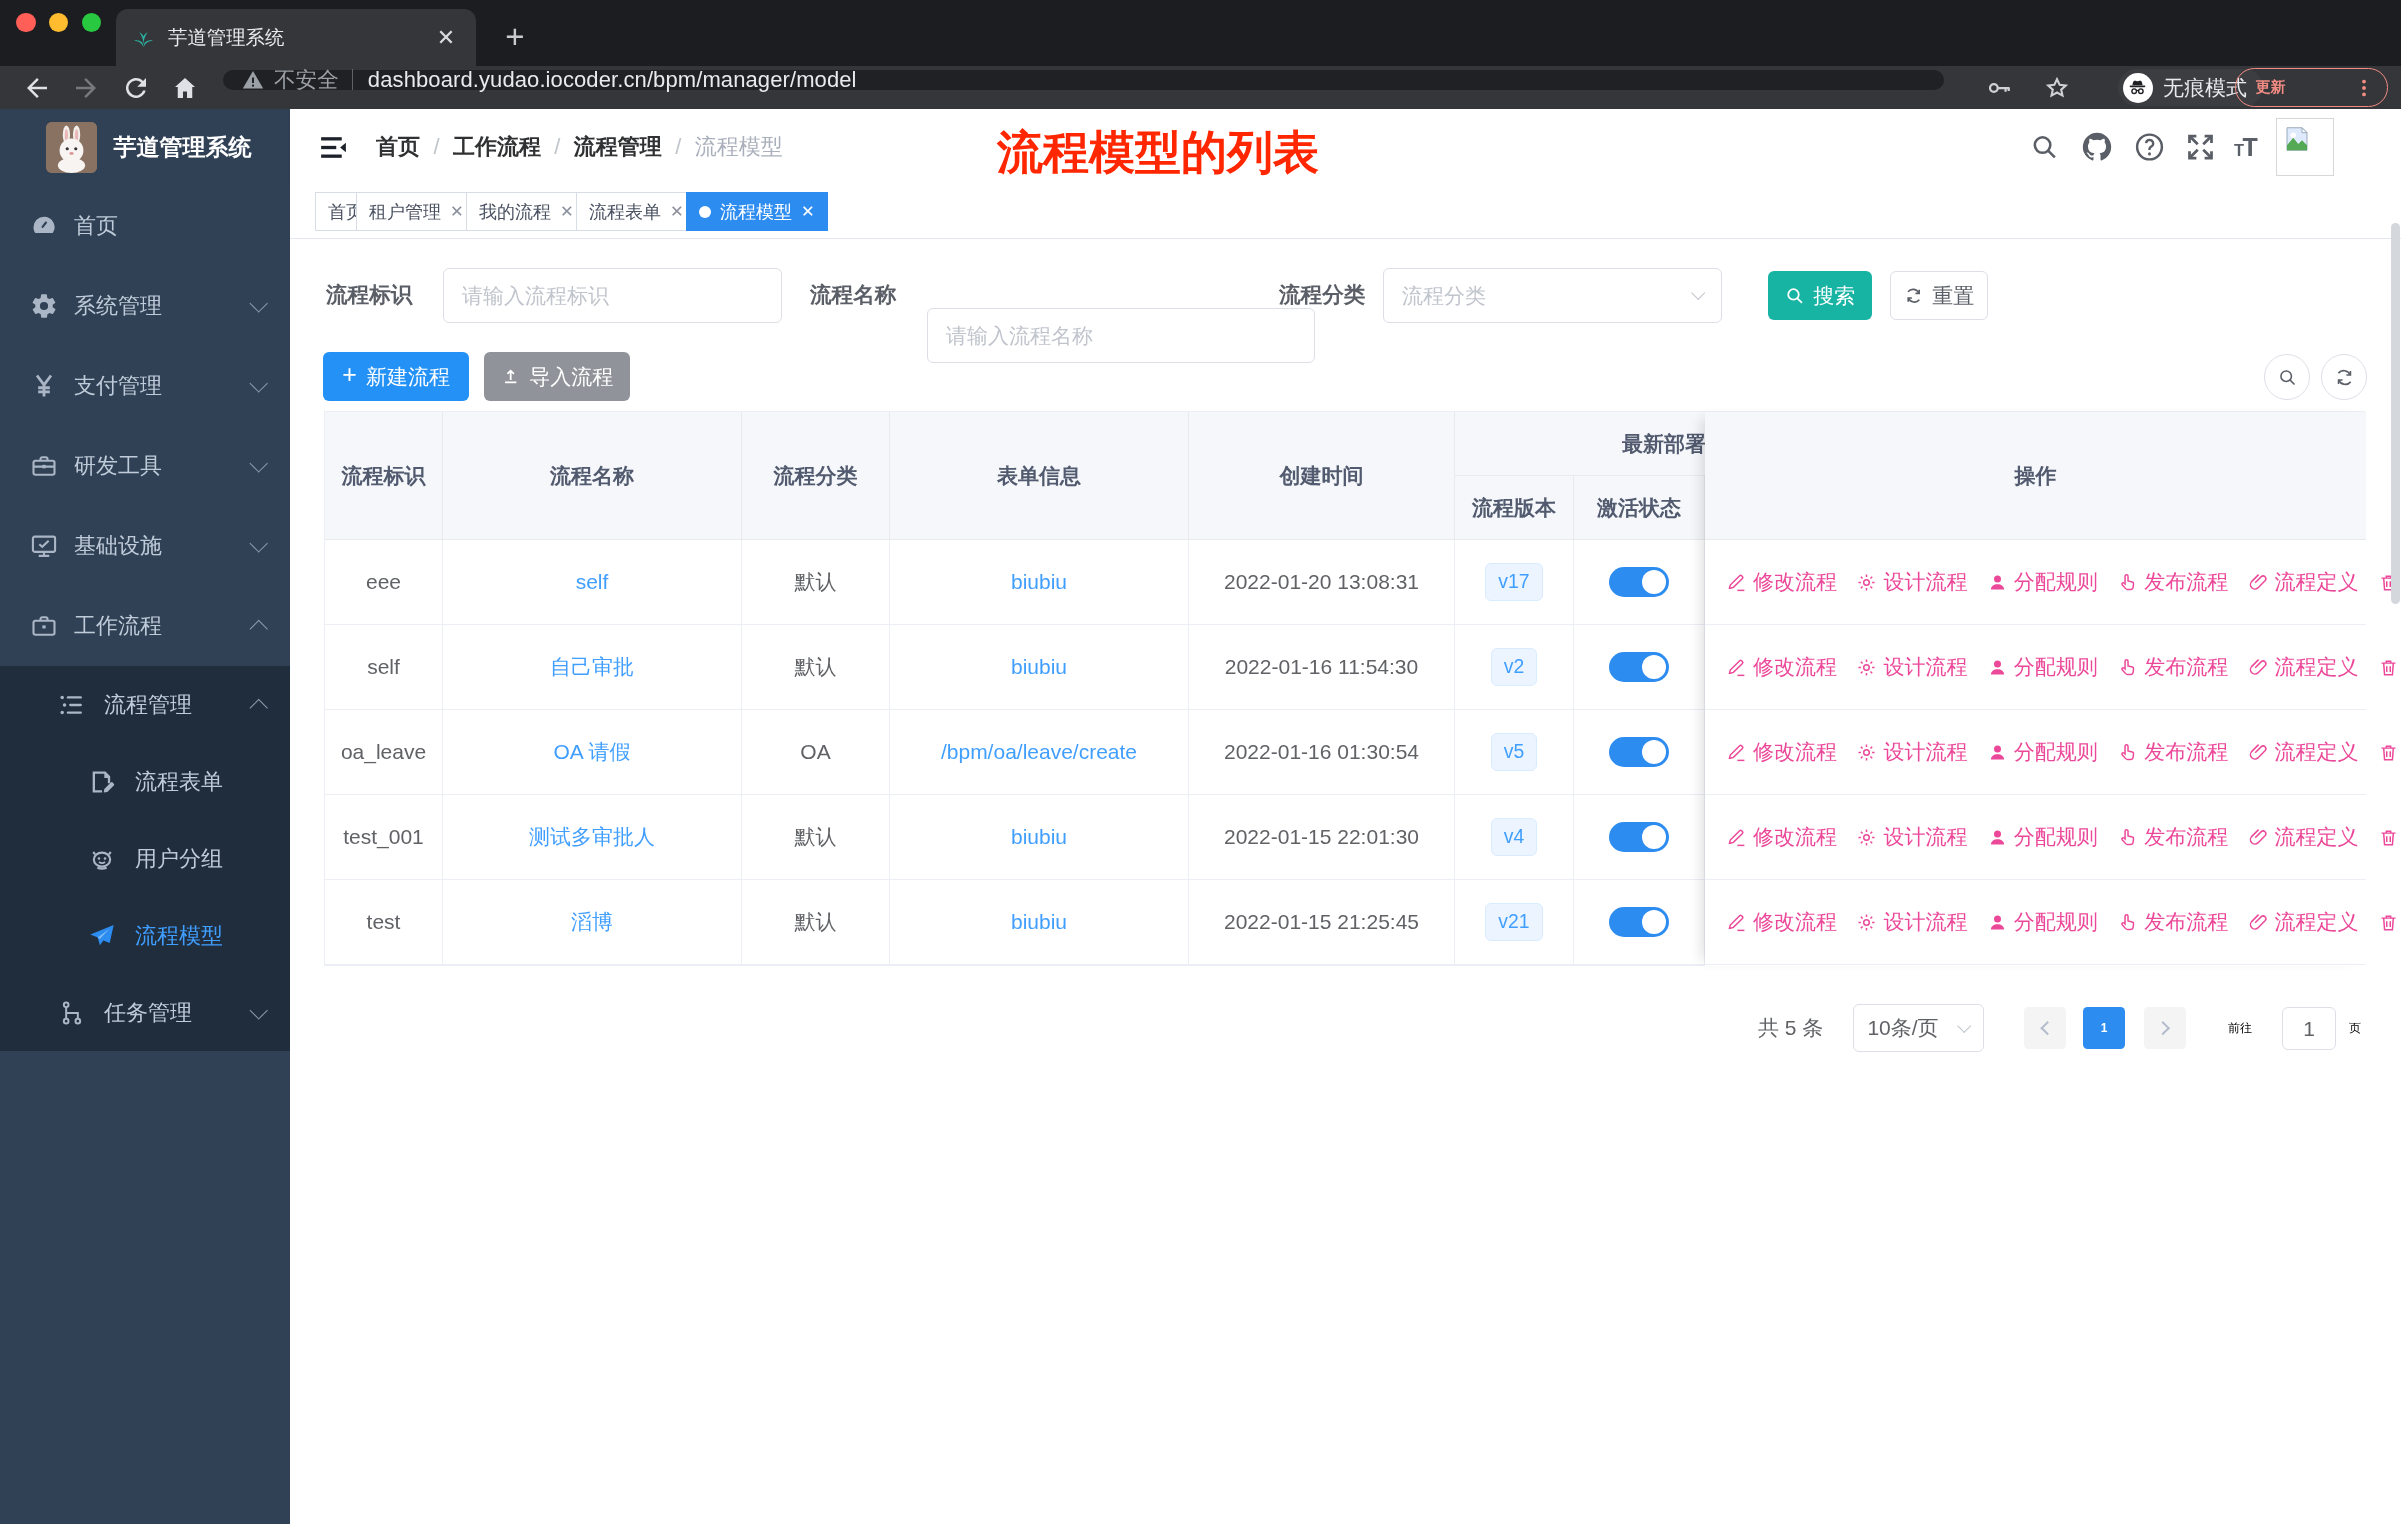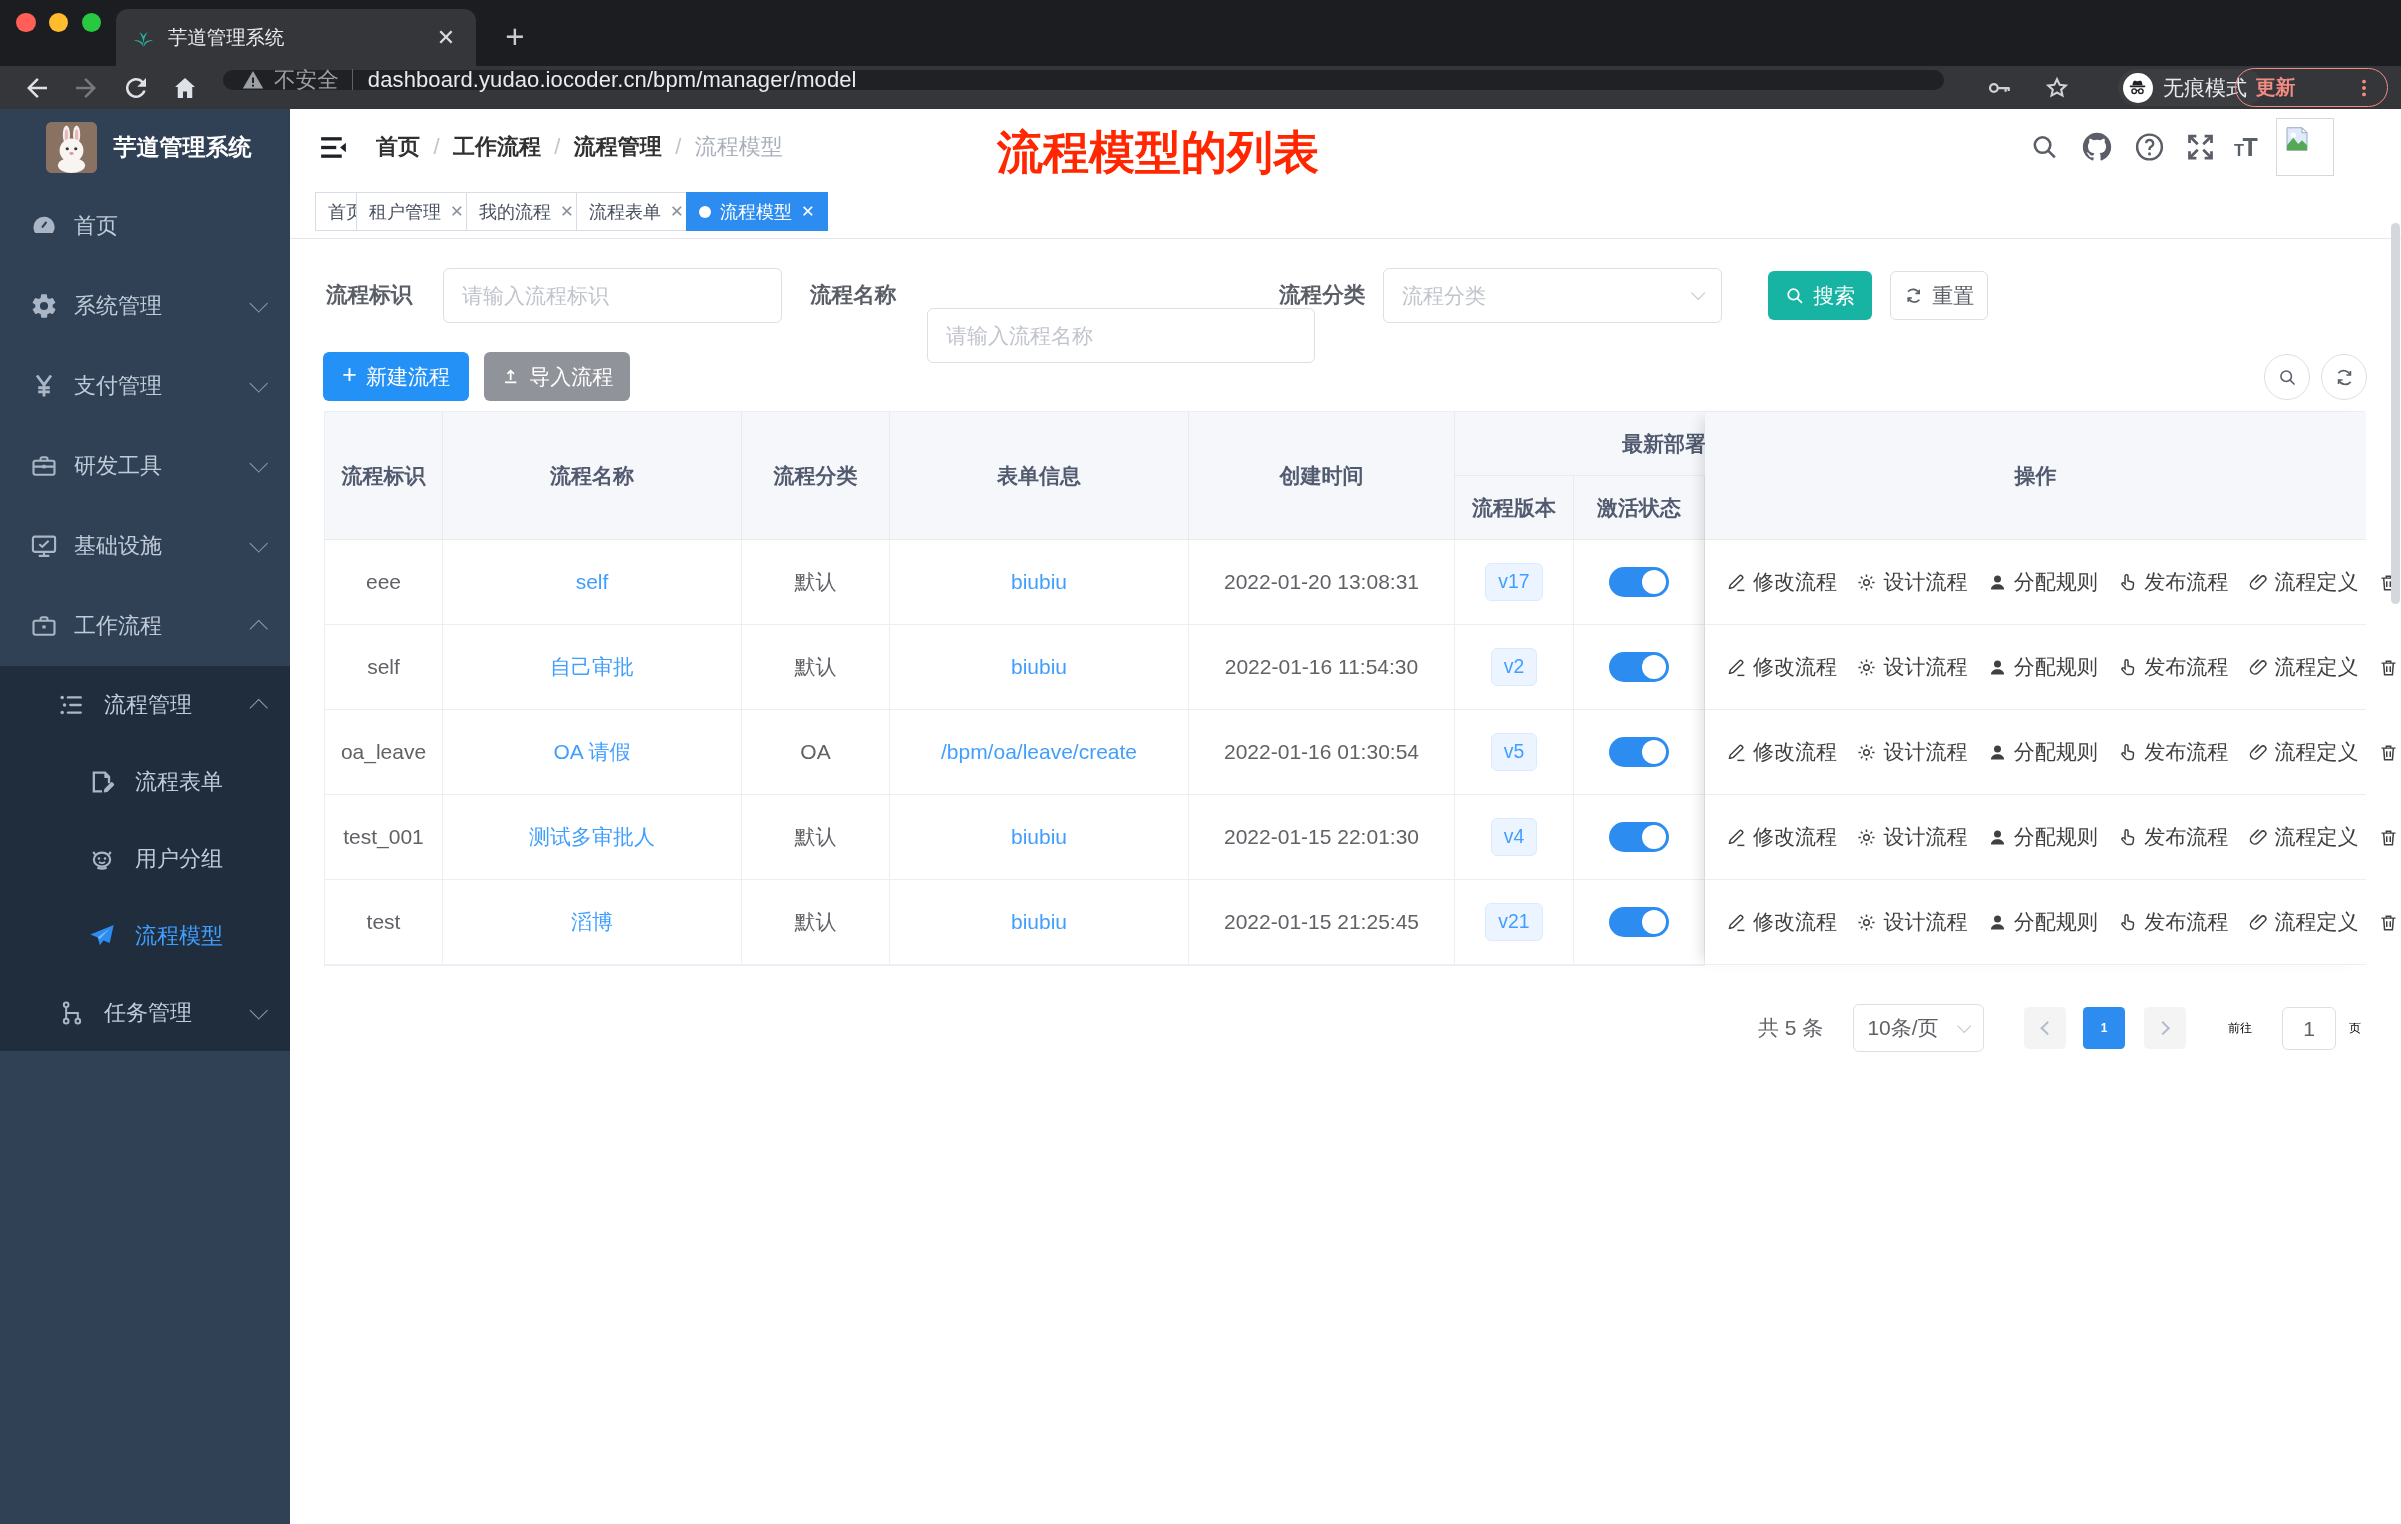--- a/index.html
+++ b/index.html
@@ -24,21 +24,21 @@
     border-radius:18px; display:flex; align-items:center; padding:0 18px; }
   .sec-label { color:#9aa0a6; font-size:21.6px; margin:0 13.4px 0 9px; }
   .url-sep { width:0.7px; height:21px; background:#5f6368; margin-right:15px; }
   .url-text { color:#e8eaed; font-size:22px; letter-spacing:0.1px; }
   .incog-pill { position:absolute; left:2118px; top:3px; height:37px; background:#3c3d41; border-radius:18.6px;
     display:flex; align-items:center; padding:0 16.4px 0 4.5px; }
   .incog-circle { width:30px; height:30px; background:#fff; border-radius:50%; display:flex; align-items:center; justify-content:center; }
   .incog-label { color:#e8eaed; font-size:21px; margin-left:10.4px; }
   .update-pill { position:absolute; left:2235px; top:2.2px; width:153px; height:39px; border:1.5px solid #f28b82;
     border-radius:19.4px; display:flex; align-items:center; justify-content:space-between; padding:0 12px 0 19.4px; }
-  .update-label { color:#f28b82; font-size:20px; font-weight:700;font-family:Liberation Mono, monospace; }
+  .update-label { color:#f28b82; font-size:15px; font-weight:700;font-family:Liberation Mono, monospace; }
 
   
   .app { position:relative; display:flex; width:100%; height:1416px; }
 
   
   .sidebar { position:relative; width:290px; height:100%; background:#304156; flex:none; }
   .logo-row { display:flex; align-items:center; height:77px; padding-left:46px; }
   .logo-img { width:51px; height:51px; border-radius:6px; background:#8a7263; overflow:hidden; flex:none; }
   .app-title { color:#fff; font-size:23px; font-weight:700; margin-left:16.4px; white-space:nowrap; }
   .menu { }
@@ -118,21 +118,21 @@
   .badge { background:#ecf5ff; border:0.7px solid #d9ecff; color:#409eff; border-radius:6px; font-size:19.4px;
     padding:6px 12px; line-height:1.2; }
   .toggle { position:relative; width:60px; height:30px; border-radius:15px; background:#2d8cf0; }
   .toggle::after { content:""; position:absolute; right:3px; top:3px; width:24px; height:24px; border-radius:50%; background:#fff; }
   .fixed-op { position:absolute; left:1380px; top:0; width:661px; height:554px; background:#fff;
     box-shadow:-10.4px 0 12px -6px rgba(0,0,0,.12); }
   .op-head { position:absolute; left:0; top:0; width:661px; height:128px; background:#f5f7fa; display:flex;
     align-items:center; justify-content:center; font-size:21px; font-weight:700; color:#515a6e; border-bottom:0.7px solid #e8eaec; }
   .op-tr { position:relative; height:85px; display:flex; align-items:center; gap:19.4px; padding-left:21px;
     border-bottom:0.7px solid #ebeef5; }
-  .op-link { display:flex; align-items:center; gap:6px; color:#404040; font-size:21px; text-decoration:none; white-space:nowrap; }
+  .op-link { display:flex; align-items:center; gap:6px; color:#ec4899; font-size:21px; text-decoration:none; white-space:nowrap; }
   .op-link svg { width:21px; height:21px; }
 
   
   .pg { position:absolute; top:765px; height:48px; display:flex; align-items:center; font-size:21px; color:#606266; }
   .pg-total { left:1468px; }
   .pg-size { left:1563px; width:131px; height:48px; border:1.5px solid #dcdfe6; border-radius:6px; justify-content:space-between; padding:0 13.4px; }
   .pg-btn { top:768px; width:42px; height:42px; background:#f4f4f5; border-radius:4.5px; display:flex; align-items:center; justify-content:center; }
   .pg-arrow { width:10.4px; height:10.4px; border-right:2.2px solid #b4bccc; border-bottom:2.2px solid #b4bccc; }
   .pg-page { position:absolute; left:1793px; top:768px; width:42px; height:42px; background:#2d8cf0; color:#fff;
     border-radius:4.5px; display:flex; align-items:center; justify-content:center; font-weight:700; }

